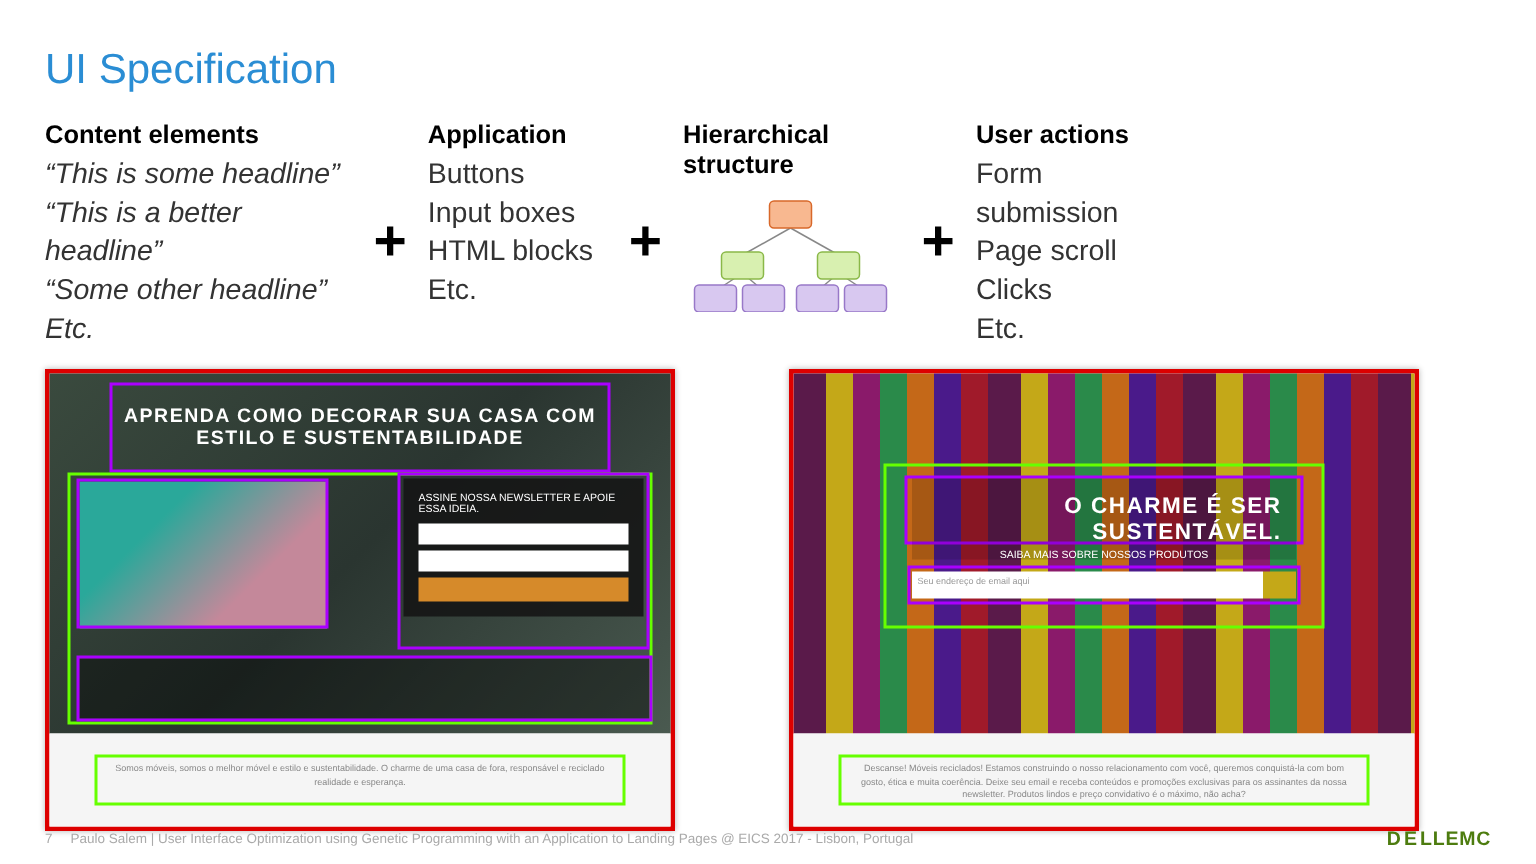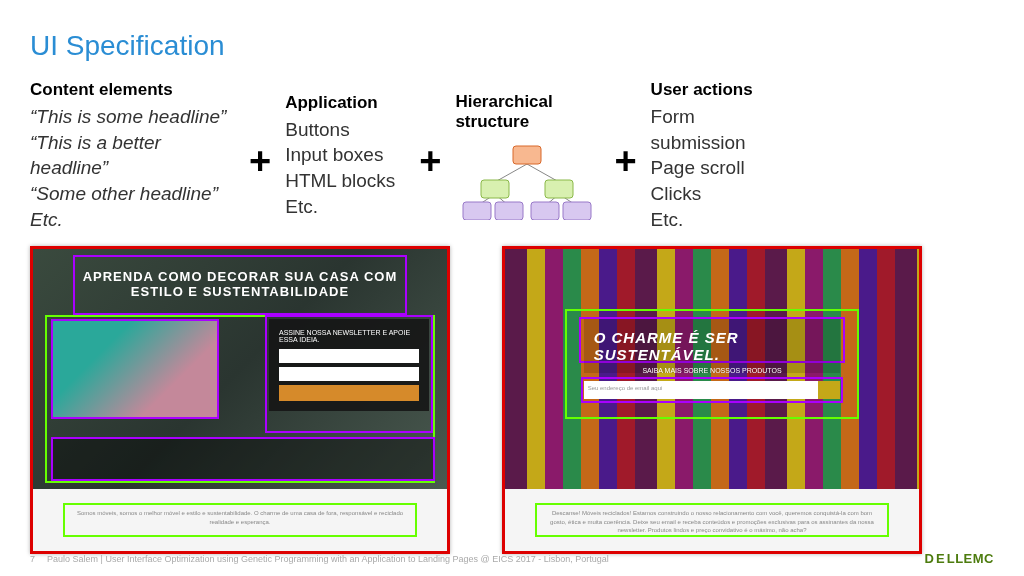--- a/index.html
+++ b/index.html
@@ -1,36 +1,36 @@
 <!DOCTYPE html>
 <html><head>
 <meta charset="utf-8">
 <style>
 * { margin: 0; padding: 0; box-sizing: border-box; }
 body { font-family: Arial, Helvetica, sans-serif; width: 1024px; height: 576px; background: #fff; position: relative; overflow: hidden; }
 .slide { width: 100%; height: 100%; padding: 30px 30px 0 30px; }
 .title { font-size: 28px; color: #2a8dd4; font-weight: 400; margin-bottom: 18px; }
-.concepts { display: flex; align-items: center; gap: 8px; margin-bottom: 14px; }
+.concepts { display: flex; align-items: flex-start; gap: 8px; margin-bottom: 14px; }
 .col { display: flex; flex-direction: column; }
 .col-head { font-size: 17px; font-weight: bold; color: #000; margin-bottom: 4px; }
 .col-item { font-size: 19px; font-style: italic; color: #333; line-height: 1.35; }
 .col-item.noit { font-style: normal; }
 .plus { font-size: 38px; font-weight: bold; align-self: center; padding: 0 6px; margin-top: 10px; }
 .hier { display: flex; align-items: flex-start; gap: 10px; flex-direction: column; }
 .hier-txt { font-size: 17px; font-weight: bold; }
 .tree svg { display: block; }
-.examples { display: flex; gap: 52px; margin-top: 4px; }
+.examples { display: flex; gap: 76px; margin-top: 4px; }
 .ex { border: 3px solid #d00; box-shadow: 0 0 4px rgba(0,0,0,.3); width: 420px; }
 .ex-hero { height: 240px; position: relative; overflow: hidden; }
 .hero1 { background: linear-gradient(135deg, #3a4a3e 0%, #2a3530 50%, #4a5a50 100%); }
 .hero2 { background: repeating-linear-gradient(90deg, #5a1a4a 0 22px, #c4a818 22px 40px, #8a1a6a 40px 58px, #2a8a4a 58px 76px, #c46818 76px 94px, #4a1a8a 94px 112px, #a01a2a 112px 130px);}
 .gbox { position: absolute; border: 2px solid #6f0; }
 .pbox { position: absolute; border: 2px solid #a0f; }
 .h1txt { color: #fff; text-align: center; font-weight: bold; font-size: 13px; letter-spacing: 1px; padding: 8px; position: absolute; width: 80%; left: 10%; top: 12px; }
-.h2txt { color: #fff; text-align: left; font-weight: bold; font-size: 15px; letter-spacing: 1px; padding: 10px; background: rgba(0,0,0,.15); position: absolute; width: 62%; left: 19%; top: 70px; font-style: italic; }
+.h2txt { color: #fff; text-align: right; font-weight: bold; font-size: 15px; letter-spacing: 1px; padding: 10px; background: rgba(0,0,0,.15); position: absolute; width: 62%; left: 19%; top: 70px; }
 .h2sub { color: #fff; text-align: center; font-size: 7px; position: absolute; width: 62%; left: 19%; top: 118px; }
 .form1 { position: absolute; right: 18px; top: 70px; width: 160px; background: rgba(20,20,20,.88); padding: 10px; }
 .form1 .lbl { color: #fff; font-size: 7px; margin-bottom: 6px; }
 .form1 .inp { background: #fff; height: 14px; margin-bottom: 4px; }
 .form1 .btn { background: #d68a2a; height: 16px; margin-top: 4px; }
 .img1 { position: absolute; left: 20px; top: 72px; width: 165px; height: 98px; background: linear-gradient(135deg, #2aa89a 30%, #c4889a 70%); }
 .desc1 { position: absolute; left: 20px; bottom: 10px; width: 380px; height: 40px; background: rgba(0,0,0,.4); }
 .form2 { position: absolute; left: 19%; top: 132px; width: 62%; display: flex; }
 .form2 .inp { background: #fff; height: 18px; flex: 1; font-size: 6px; color: #999; padding: 4px; }
 .form2 .btn { background: #c4a818; width: 22px; height: 18px; }

